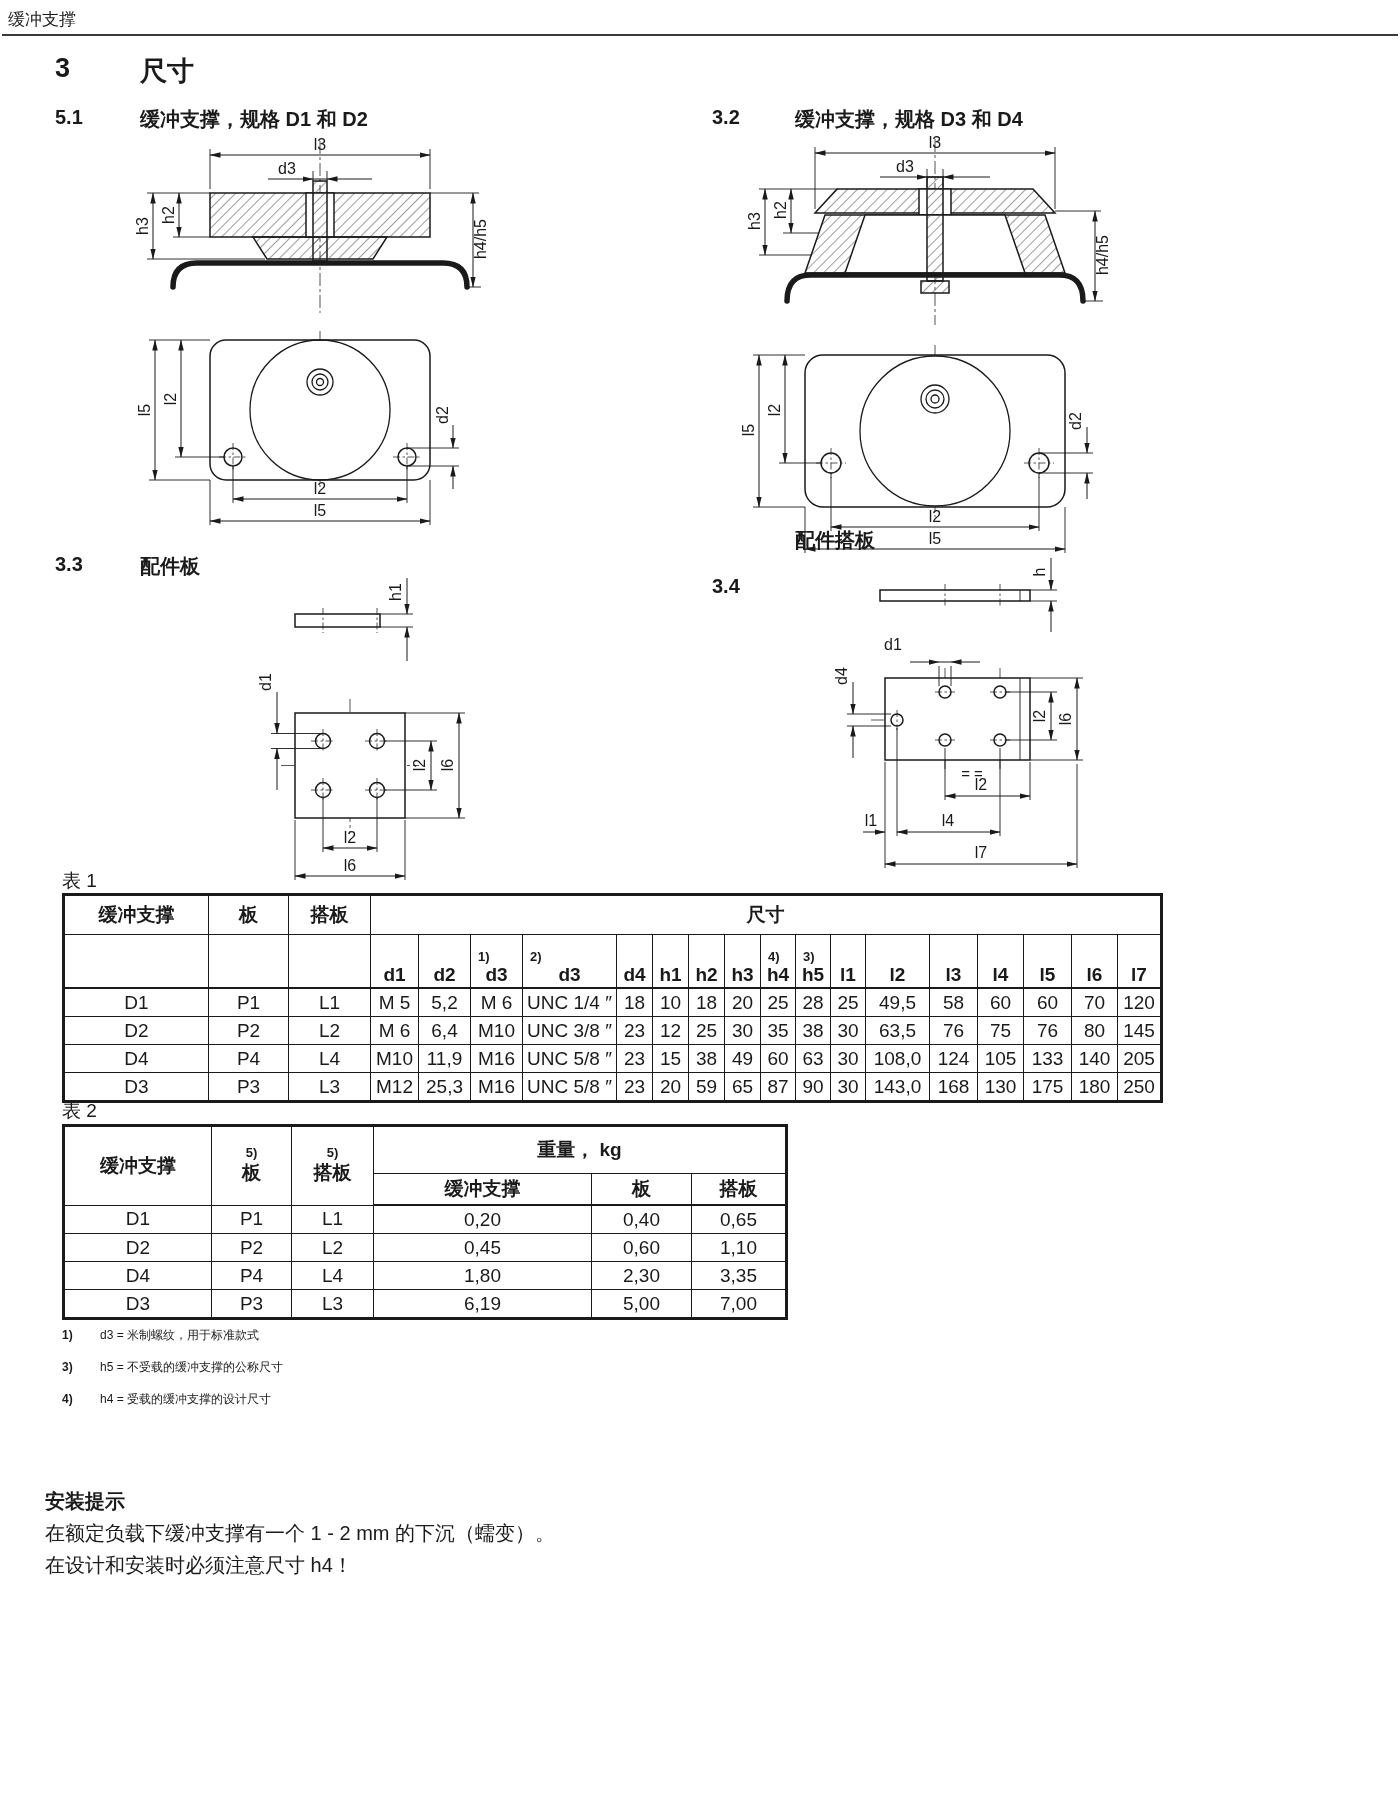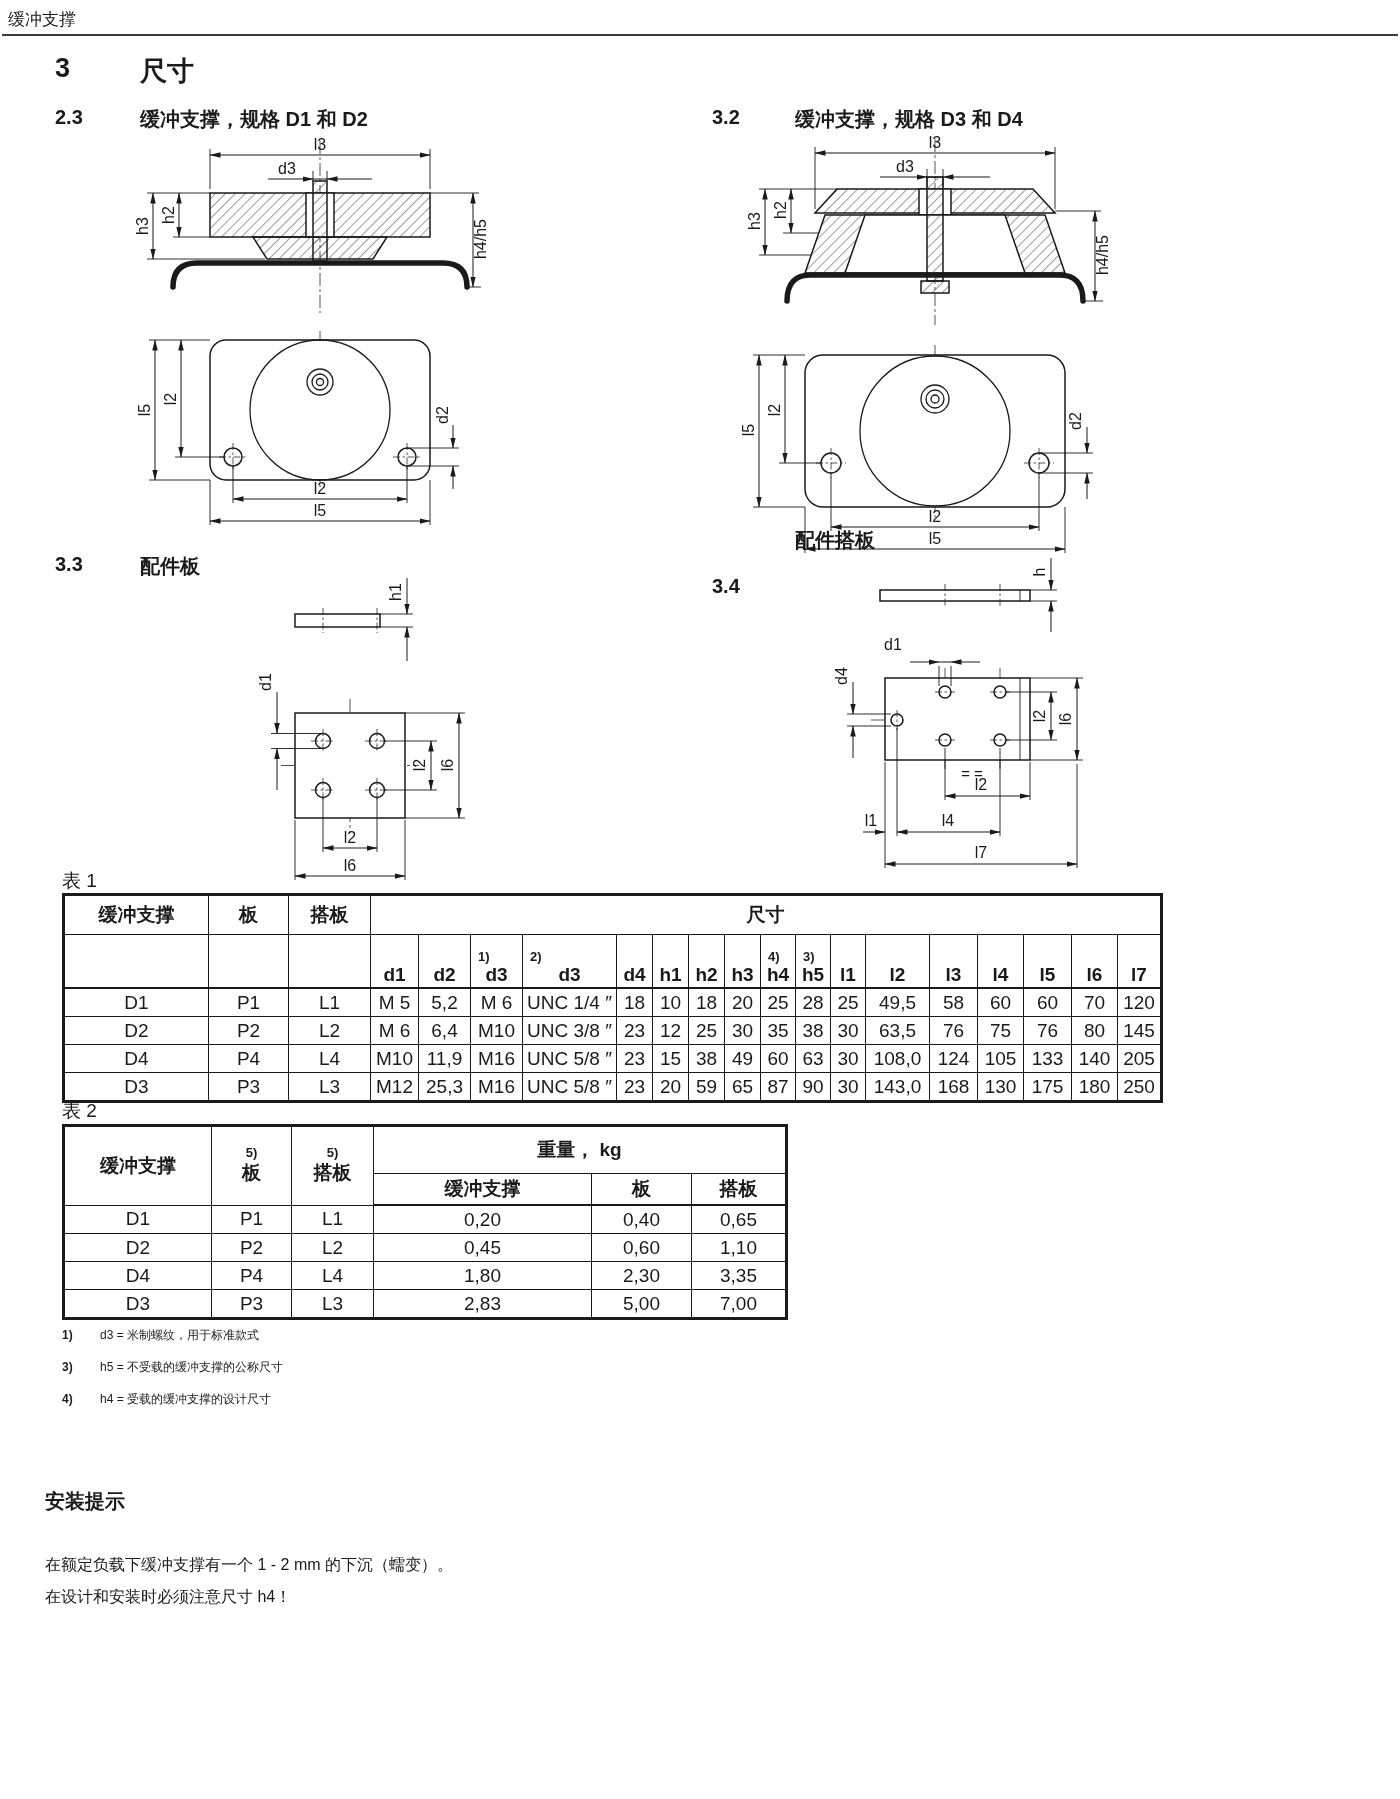--- a/index.html
+++ b/index.html
@@ -33,34 +33,34 @@
   .sup{font-size:13px;text-align:left;padding-left:5px;font-weight:bold;min-height:16px;line-height:16px;}
   .dlab{font-size:19px;text-align:center;line-height:20px;}
   .t2 thead tr.h1row th{height:46px;}
   .t2 thead tr.h2row th{height:30px;border-bottom:2px solid #1a1a1a;}
   .t2 tbody td{height:27px;}
   .sup2{font-size:13px;line-height:15px;}
   .fnotes{position:absolute;left:62px;top:1322px;font-size:12px;}
   .footnote{height:32px;line-height:26px;white-space:nowrap;}
   .fn-num{display:inline-block;width:38px;font-weight:bold;}
   .note-title{font-weight:bold;font-size:20px;}
-  .note-line{font-size:16px;margin-top:35px;}
+  .note-line{font-size:20px;}
 </style>
 </head>
 <body>
 
 <div class="page">
 
   <div class="abs doc-header" style="left:8px;top:8px">缓冲支撑</div>
   <div class="doc-rule"></div>
 
   <div class="abs sec-big" style="left:55px;top:53px">3</div>
   <div class="abs sec-big" style="left:140px;top:53px">尺寸</div>
 
-  <div class="abs fig-head" style="left:55px;top:106px">2.3</div>
+  <div class="abs fig-head" style="left:55px;top:106px">5.1</div>
   <div class="abs fig-head" style="left:140px;top:106px">缓冲支撑，规格 D1 和 D2</div>
   <div class="abs fig-head" style="left:712px;top:106px">3.2</div>
   <div class="abs fig-head" style="left:795px;top:106px">缓冲支撑，规格 D3 和 D4</div>
 
   <svg style="left:115px;top:135px" width="380" height="395" viewBox="0 0 380 395">
     <defs>
       <marker id="ae1" markerWidth="12" markerHeight="7" refX="10.5" refY="2.75" orient="auto" markerUnits="userSpaceOnUse">
           <path d="M0,0 L11,2.75 L0,5.5 Z"></path>
         </marker>
       <marker id="as1" markerWidth="12" markerHeight="7" refX="10.5" refY="2.75" orient="auto-start-reverse" markerUnits="userSpaceOnUse">
@@ -631,21 +631,21 @@
           <td>L4</td>
           <td>1,80</td>
           <td>2,30</td>
           <td>3,35</td>
         </tr>
 
         <tr>
           <td>D3</td>
           <td>P3</td>
           <td>L3</td>
-          <td>2,83</td>
+          <td>6,19</td>
           <td>5,00</td>
           <td>7,00</td>
         </tr>
       </tbody>
   </table>
 
   <div class="fnotes">
 
       <div class="footnote">
         <span class="fn-num">1)</span><span>d3 = 米制螺纹，用于标准款式</span>

